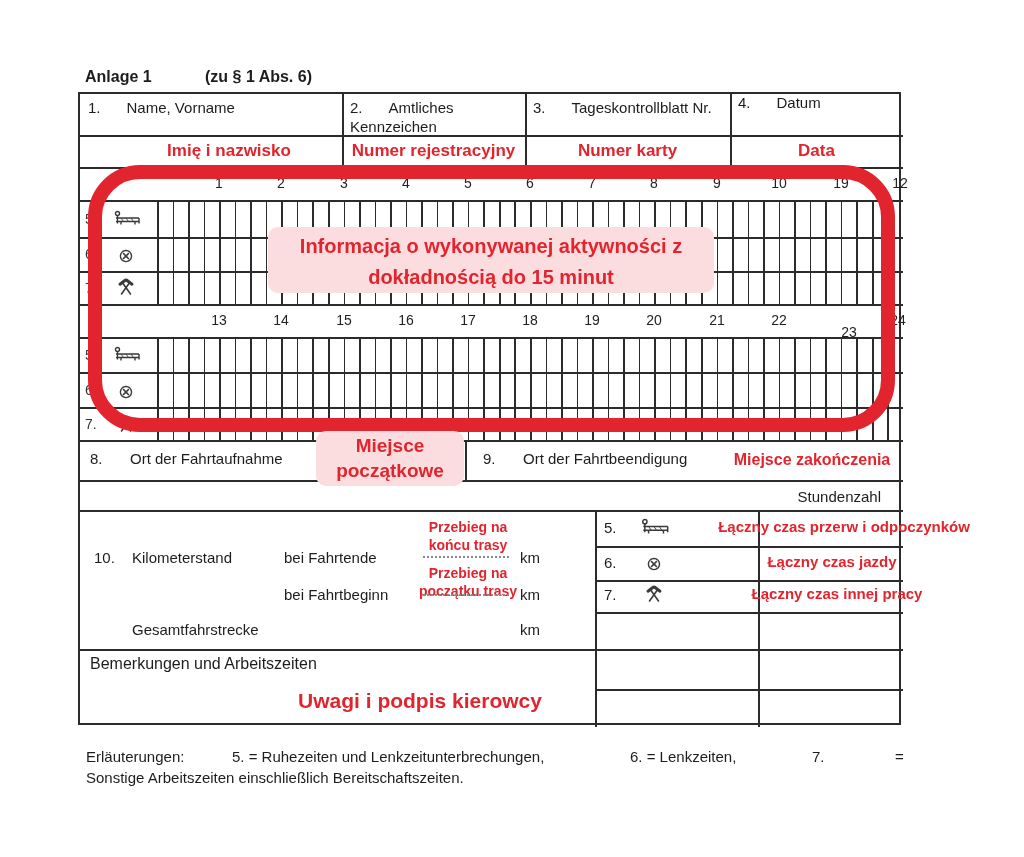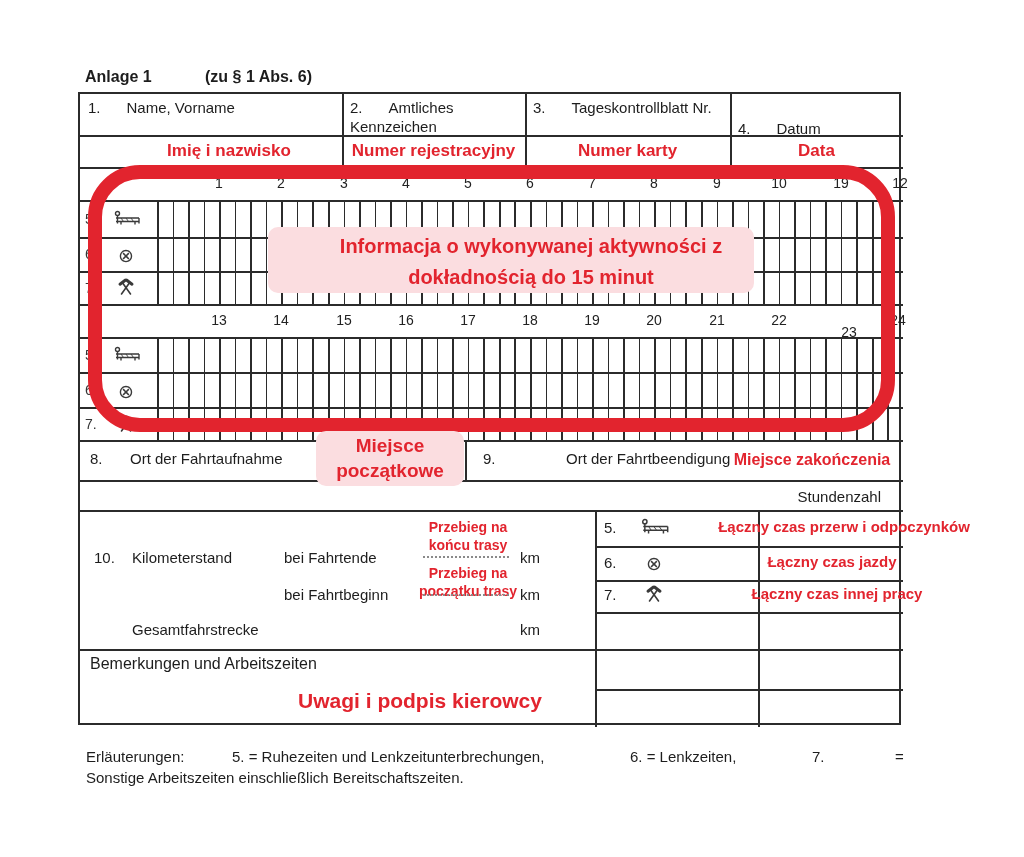--- a/index.html
+++ b/index.html
@@ -12,21 +12,21 @@
         border:2px solid #2b2b2b; box-sizing:border-box;}
   .hl{position:absolute; height:2px; background:#2b2b2b;}
   .vl{position:absolute; width:2px; background:#2b2b2b;}
   .ticks{position:absolute;
          background-image:repeating-linear-gradient(to right,#2b2b2b 0 1.6px, transparent 1.6px 15.5417px);}
   .t{position:absolute; font-size:15px; white-space:nowrap;}
   .hournum{position:absolute; transform:translateX(-50%); font-size:14px; color:#222;}
   .rowlabel{position:absolute; font-size:14px; color:#333;}
   .redtxt{position:absolute; color:var(--red); font-weight:bold; white-space:nowrap;}
   .redwrap{position:absolute; color:var(--red); font-weight:bold; text-align:center;}
-  .bubble{background:var(--pink); border-radius:10px;padding-left:40px;}
+  .bubble{background:var(--pink); border-radius:10px;}
   .redrect{position:absolute; left:88px; top:165px; width:807px; height:267px;
            border:14px solid var(--red); border-radius:52px; box-sizing:border-box; z-index:5;}
   .z6{z-index:6;}
   .icon{position:absolute;}
   .otimes{font-size:19px; color:#3a3a3a; line-height:1;}
   .dots{position:absolute; border-bottom:2px dotted #8a8a8a; width:86px;}
   .hdrcell{position:absolute; top:0; height:41px; box-sizing:border-box; padding:5px 8px 0 8px; font-size:15px; line-height:1.25;}
   .hdrcell .n{margin-right:26px;}
   .annotcell{position:absolute; top:41px; height:32px; display:flex; align-items:center; justify-content:center;
              color:var(--red); font-weight:bold; font-size:17px;}
@@ -42,21 +42,21 @@
 
   <div class="hdrcell" style="left:0; width:314px;">
     <span class="n">1.</span><span>Name, Vorname</span>
   </div>
   <div class="hdrcell" style="left:262px; width:183px;">
     <span class="n">2.</span><span>Amtliches Kennzeichen</span>
   </div>
   <div class="hdrcell" style="left:445px; width:205px;">
     <span class="n">3.</span><span>Tageskontrollblatt Nr.</span>
   </div>
-  <div class="hdrcell" style="left:650px; width:173px; padding-top:26px;">
+  <div class="hdrcell" style="left:650px; width:173px; padding-top:0;">
     <span class="n">4.</span><span>Datum</span>
   </div>
 
   <div class="annotcell" style="left:0; width:298px;">Imię i nazwisko</div>
   <div class="annotcell" style="left:262px; width:183px;">Numer rejestracyjny</div>
   <div class="annotcell" style="left:445px; width:205px;">Numer karty</div>
   <div class="annotcell" style="left:650px; width:173px;">Data</div>
 
   <div class="hl" style="left:0; top:41px;  width:823px;"></div>
   <div class="hl" style="left:0; top:73px;  width:823px;"></div>
@@ -161,21 +161,21 @@
       <path d="M5.5 17 L13 6.5" stroke-width="1.6"></path>
       <path d="M14.5 17 L7 6.5" stroke-width="1.6"></path>
       <path d="M10.8 3.2 L16 7.2" stroke-width="3"></path>
       <path d="M9.2 3.2 L4 7.2" stroke-width="3"></path>
     </svg>
   </span>
 
   <span class="t" style="left:10px; top:356px;">8.</span>
   <span class="t" style="left:50px; top:356px;">Ort der Fahrtaufnahme</span>
   <span class="t" style="left:403px; top:356px;">9.</span>
-  <span class="t" style="left:443px; top:356px;margin-left:43px;">Ort der Fahrtbeendigung</span>
+  <span class="t" style="left:443px; top:356px;">Ort der Fahrtbeendigung</span>
   <div class="redwrap z6" style="left:647px; top:357px; width:170px; font-size:16px;">Miejsce zakończenia</div>
 
   <div class="t" style="left:0; top:394px; width:801px; text-align:right;">Stundenzahl</div>
 
   <span class="t" style="left:14px; top:455px;">10.</span>
   <span class="t" style="left:52px; top:455px;">Kilometerstand</span>
   <span class="t" style="left:204px; top:455px;">bei Fahrtende</span>
   <div class="redwrap" style="left:330px; top:424px; width:116px; font-size:14px; line-height:1.3;">Przebieg na końcu trasy</div>
   <div class="dots" style="left:343px; top:462px;"></div>
   <span class="t" style="left:440px; top:455px;">km</span>

